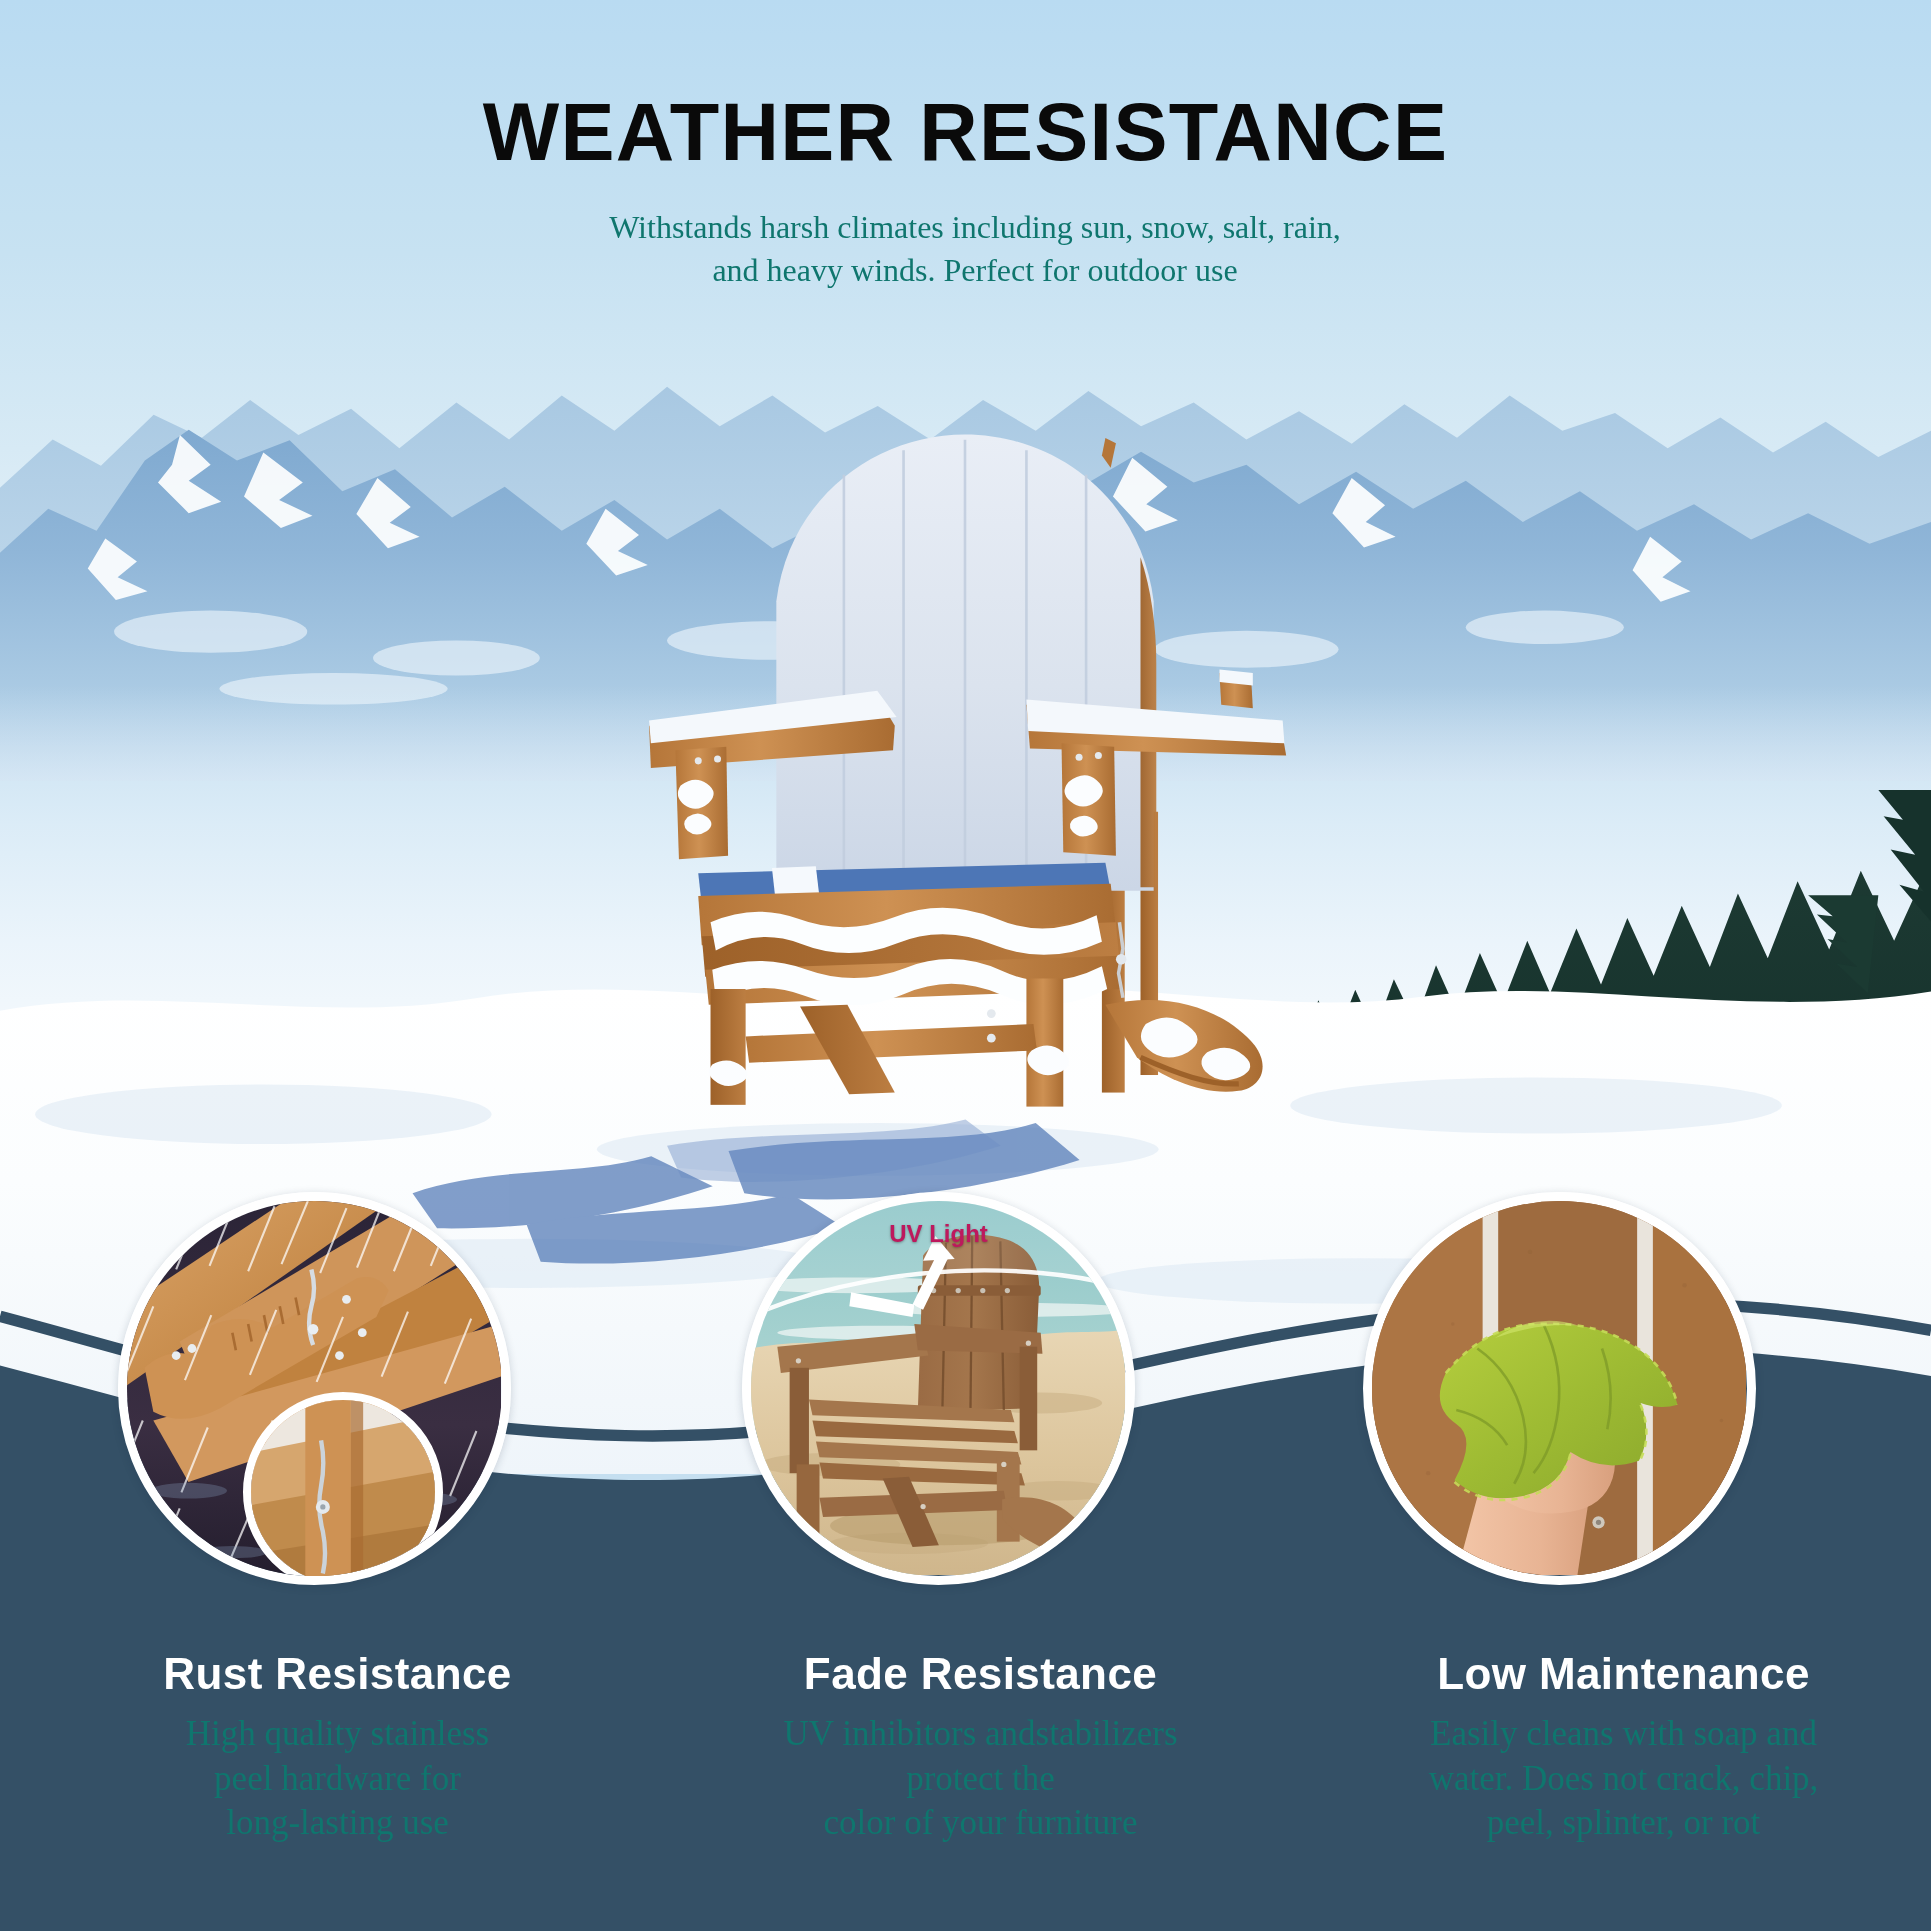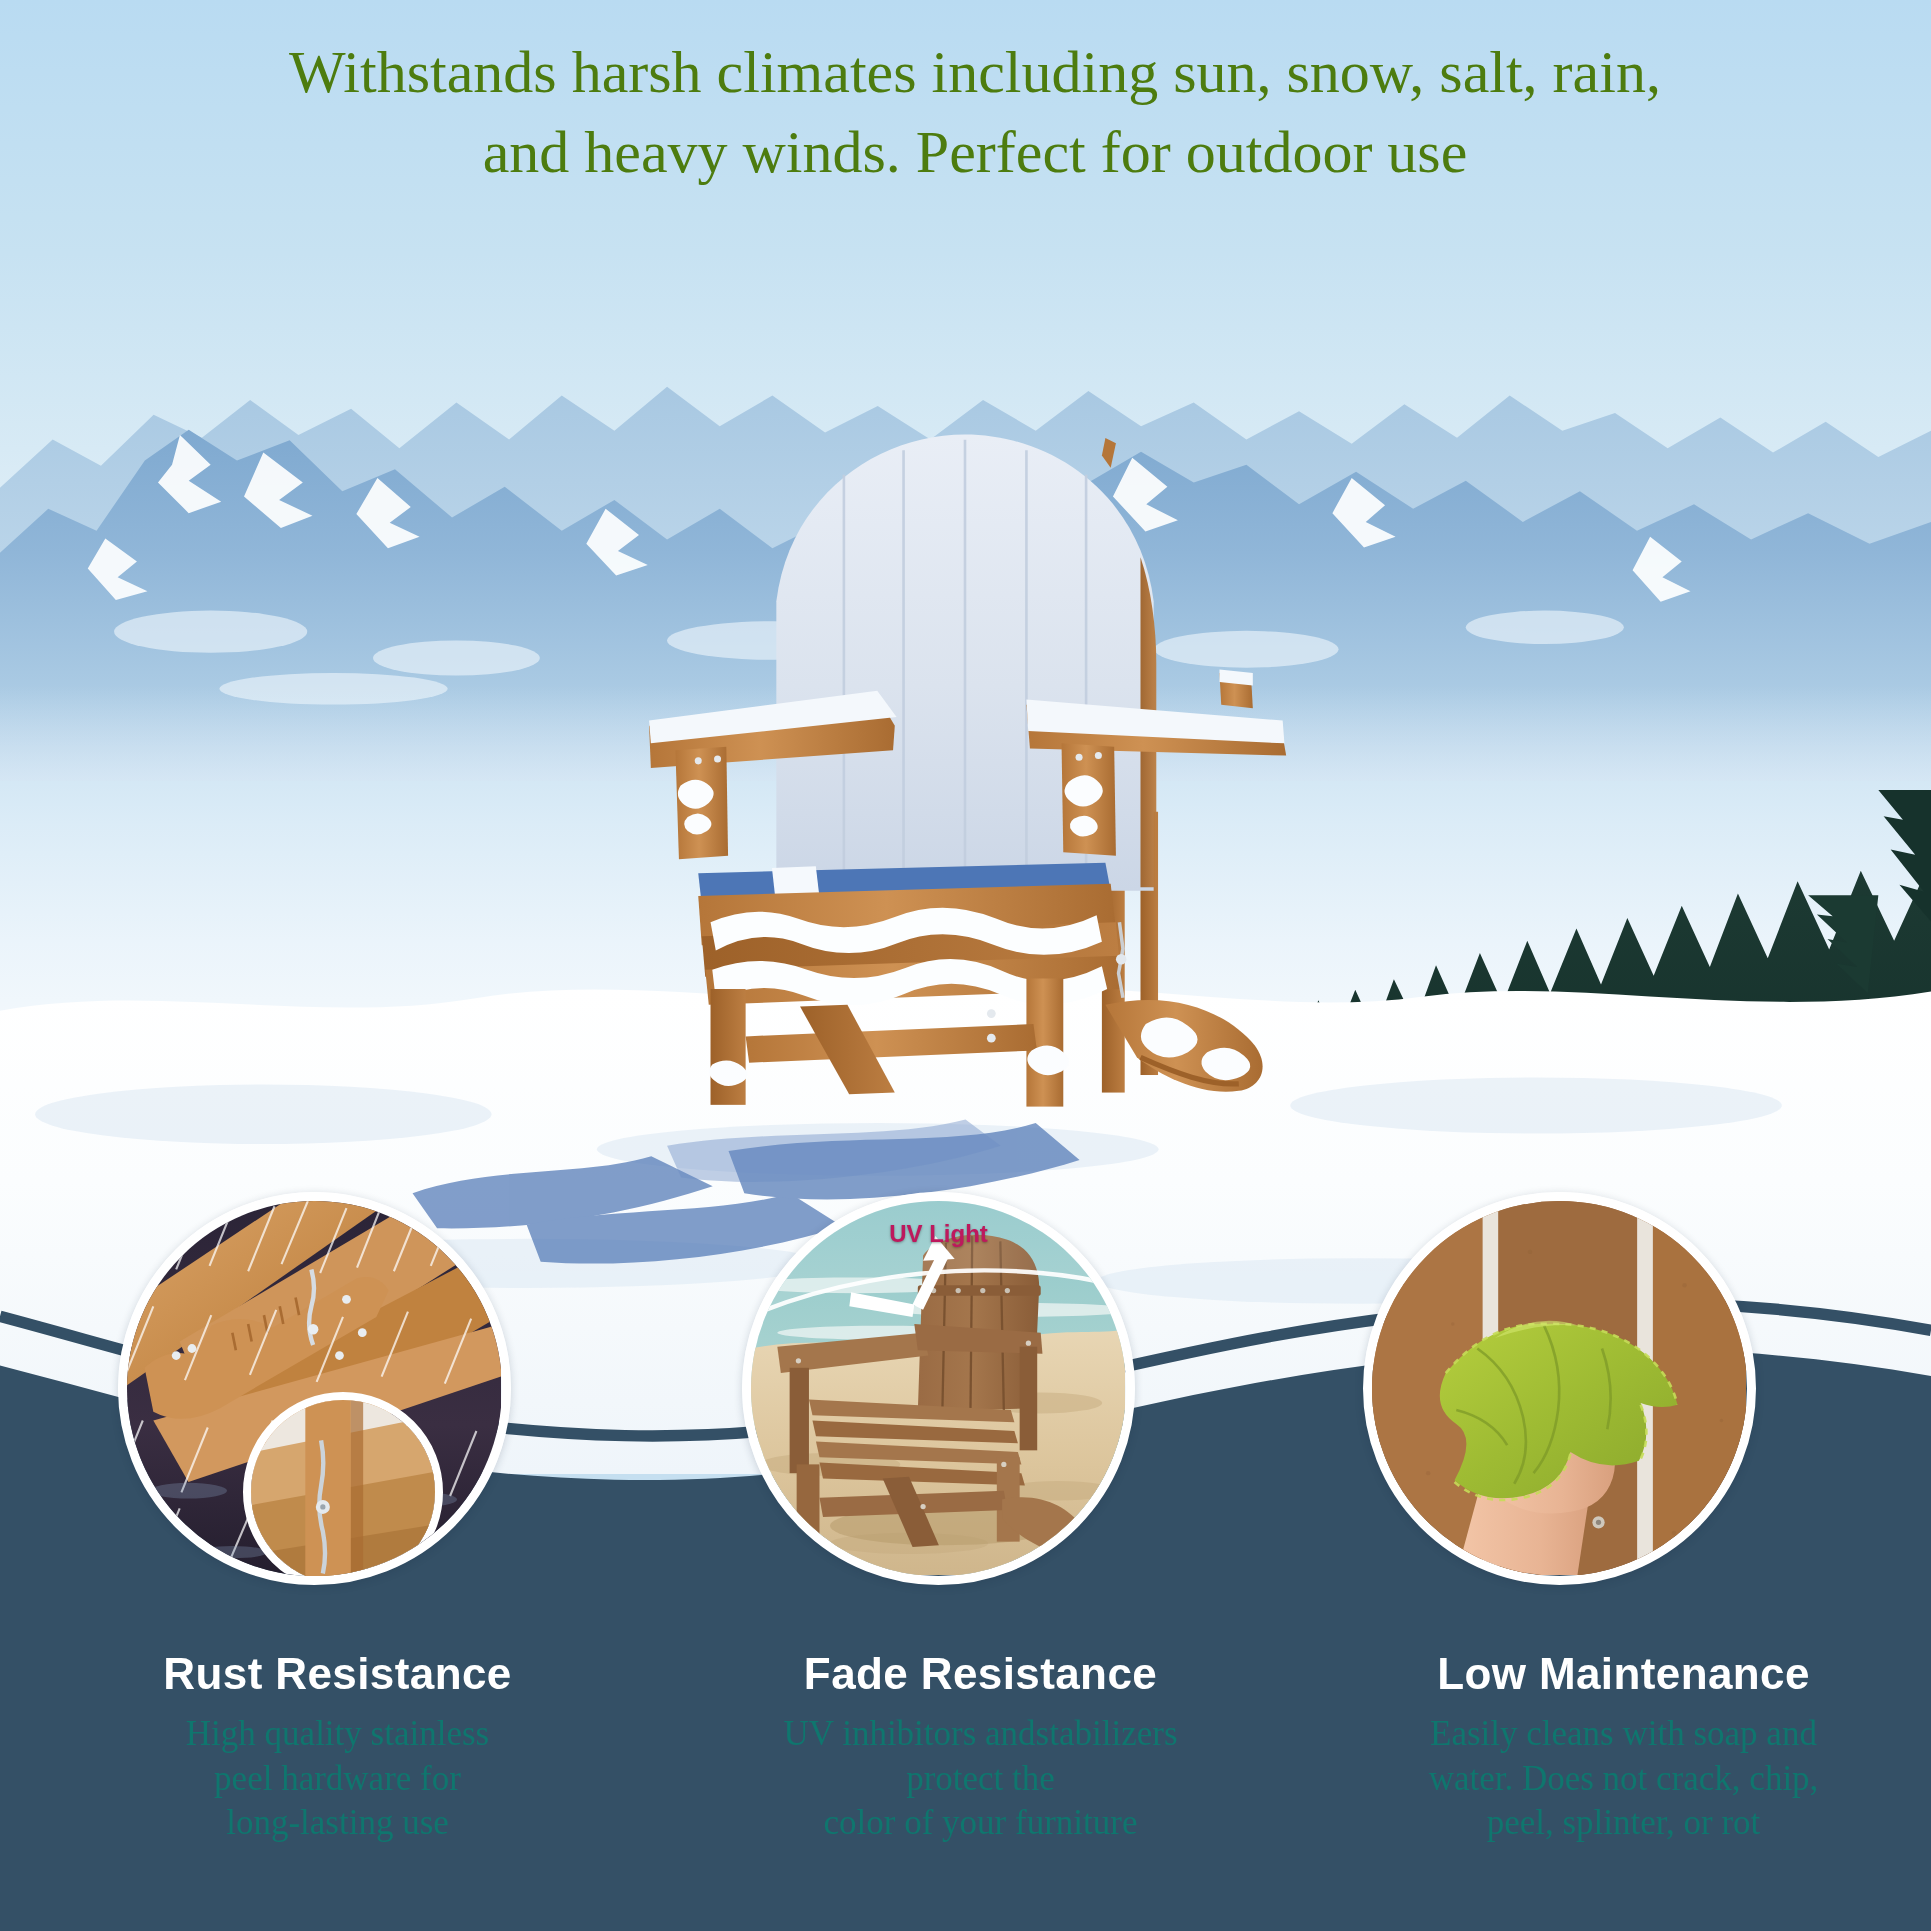--- a/index.html
+++ b/index.html
@@ -62,22 +62,22 @@
   .title {
     margin:0; padding-top:92px;
     font-family:"Liberation Sans", sans-serif;
     font-size:81px; font-weight:bold;
     letter-spacing:1.3px;
     color:#0A0A0A; line-height:1.0;
   }
   .subtitle {
     margin:0; padding-top:33px;
     font-family:"Liberation Serif", serif;
-    font-size:60px; font-weight:normal;
-    color:#4d7c0f; line-height:1.33;padding-left:19px;
+    font-size:32px; font-weight:normal;
+    color:#0f766e; line-height:1.33;padding-left:19px;
   }
 
   
   .circle {
     position:absolute;
     width:393px; height:393px;
     border-radius:50%;
     border:9.7px solid #FFFFFF;
     overflow:hidden;
     box-sizing:border-box;
@@ -322,20 +322,21 @@
 
   <svg class="navy-wave" viewBox="0 0 2200 820" preserveAspectRatio="none">
     <path fill="#345066" d="M0,176 C210,230 420,300 700,306 C980,312 1180,242 1430,196 C1680,150 1930,140 2200,188 L2200,820 L0,820 Z"></path>
   </svg>
 
   <svg class="wave-stroke" viewBox="0 0 2200 400" preserveAspectRatio="none">
     <path fill="none" stroke="#345066" stroke-width="13" d="M0,120 C210,176 430,250 712,256 C992,262 1192,190 1442,144 C1692,98 1940,88 2200,136"></path>
   </svg>
 
   <div class="header-block">
+    <h1 class="title">WEATHER RESISTANCE</h1>
     <p class="subtitle">
       <span>Withstands harsh climates including sun, snow, salt, rain,</span><br>
       <span>and heavy winds. Perfect for outdoor use</span>
     </p>
   </div>
 
   <div class="circle" id="circle-rust">
     <div class="inner">
       <svg viewBox="0 0 426 426" width="374" height="374">
         <defs>

